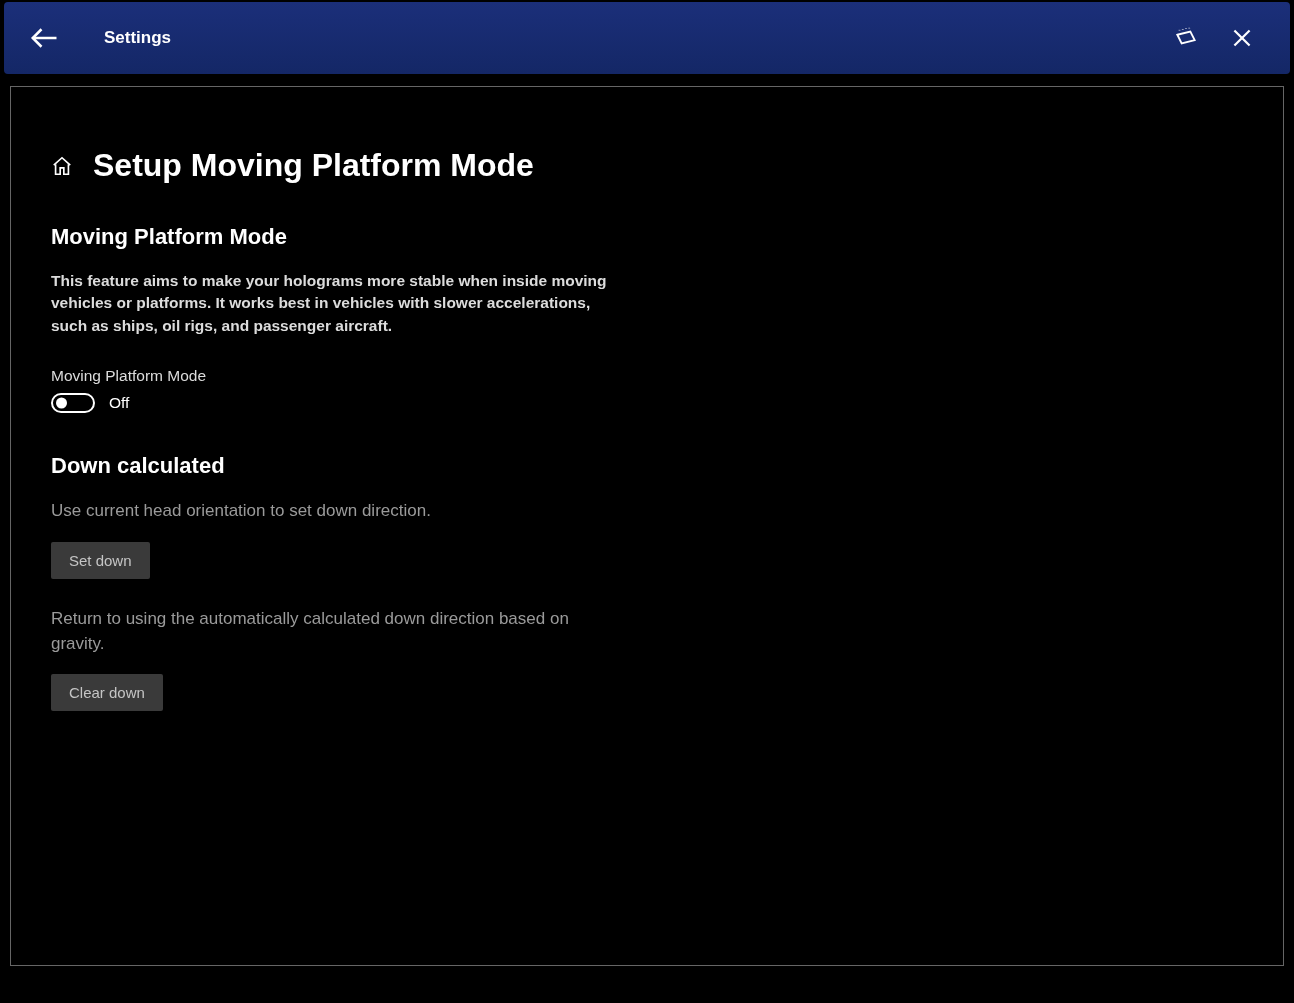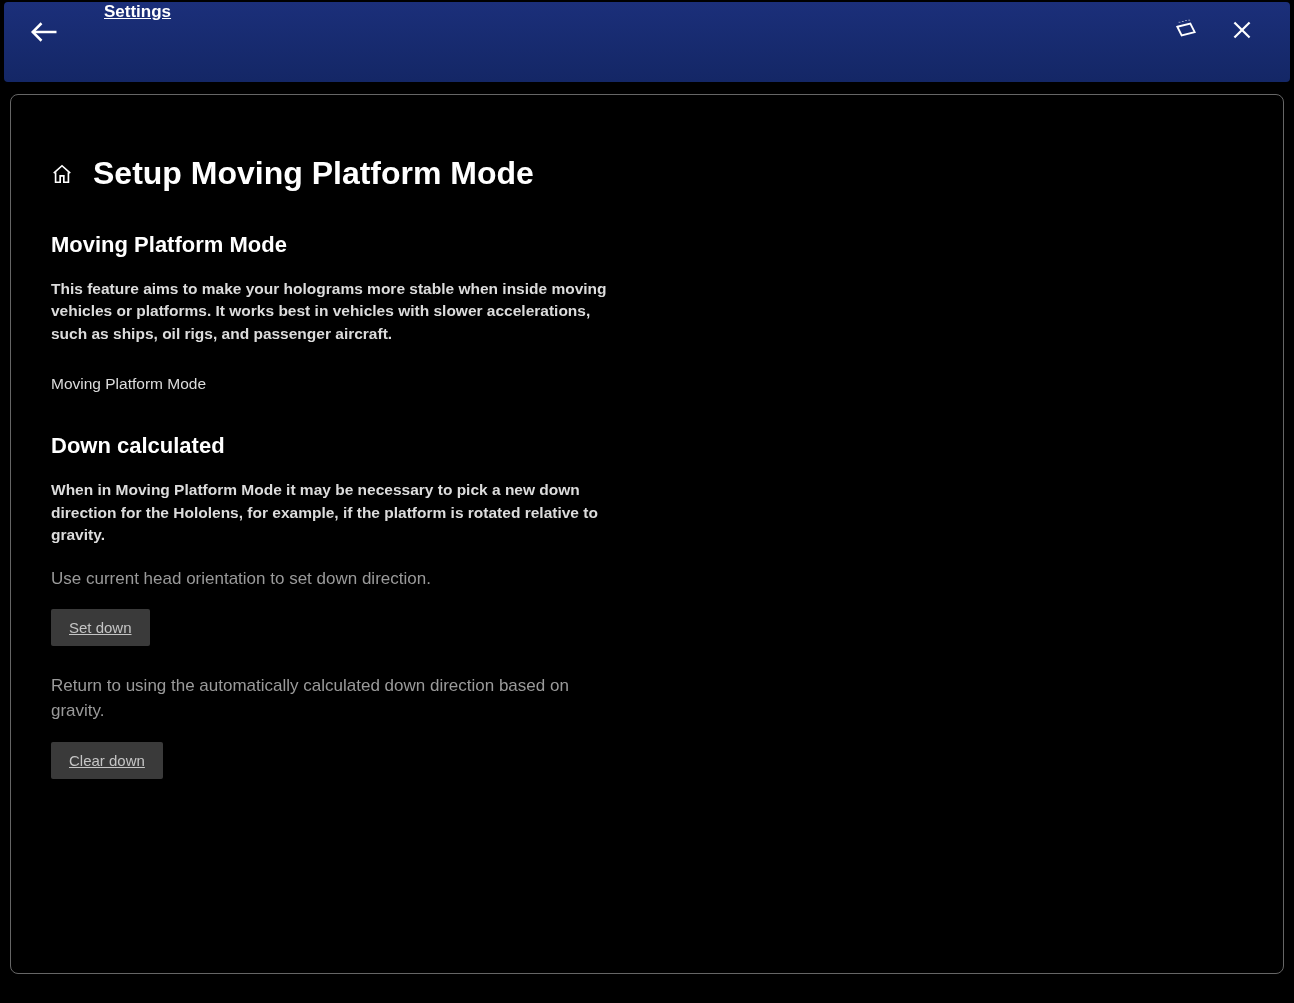--- a/index.html
+++ b/index.html
@@ -9,27 +9,27 @@
     }
     body {
       font-family: "Segoe UI", -apple-system, sans-serif;
       background: #000000;
       width: 1294px;
       height: 1003px;
       overflow: hidden;
       color: #ffffff;
     }
     .titlebar {
-      height: 80px;
+      height: 72px;
       background: linear-gradient(180deg, #1b2f7a 0%, #142766 100%);
       display: flex;
+      align-items: center;
       padding: 0 20px 0 10px;
       border-radius: 4px;
       margin: 2px 4px 0 4px;
-      text-decoration: underline;
     }
     .back-btn {
       width: 60px;
       height: 60px;
       display: flex;
       align-items: center;
       justify-content: center;
       cursor: pointer;
     }
     .back-btn svg {
@@ -53,21 +53,21 @@
       justify-content: center;
       cursor: pointer;
     }
     .titlebar-btn svg {
       width: 26px;
       height: 26px;
     }
     .content-panel {
       margin: 12px 10px 10px 10px;
       border: 1px solid #666666;
-      border-radius: 8px;
+      border-radius: 0;
       height: 880px;
       padding: 60px 40px 30px 40px;
       background: #000000;
     }
     .page-header {
       display: flex;
       align-items: center;
       gap: 20px;
       margin-bottom: 40px;
     }
@@ -143,21 +143,20 @@
     }
     .button {
       background: #3a3a3a;
       color: #c5c5c5;
       font-size: 15px;
       padding: 10px 18px;
       border: none;
       cursor: pointer;
       border-radius: 2px;
       margin-bottom: 28px;
-      text-decoration: underline;
     }
     .section2-title {
       margin-top: 40px;
     }
   </style>
 </head>
 <body>
 
 <div class="titlebar">
   <div class="back-btn">
@@ -195,25 +194,30 @@
       </svg>
     </div>
     <div class="page-title">Setup Moving Platform Mode</div>
   </div>
 
   <div class="section">
     <div class="section-title">Moving Platform Mode</div>
     <div class="section-text">This feature aims to make your holograms more stable when inside moving vehicles or platforms. It works best in vehicles with slower accelerations, such as ships, oil rigs, and passenger aircraft.</div>
 
     <div class="toggle-label">Moving Platform Mode</div>
+    <div class="toggle-row">
+      <div class="toggle-switch">
+        <div class="toggle-knob"></div>
+      </div>
+      <div class="toggle-state">Off</div>
+    </div>
   </div>
 
   <div class="section" style="margin-top:40px;">
     <div class="section-title section2-title">Down calculated</div>
-    <div class="section-text">When in Moving Platform Mode it may be necessary to pick a new down direction for the Hololens, for example, if the platform is rotated relative to gravity.</div>
 
     <div class="section-text-dim">Use current head orientation to set down direction.</div>
     <button class="button">Set down</button>
 
     <div class="section-text-dim">Return to using the automatically calculated down direction based on gravity.</div>
     <button class="button">Clear down</button>
   </div>
 
 </div>
 

